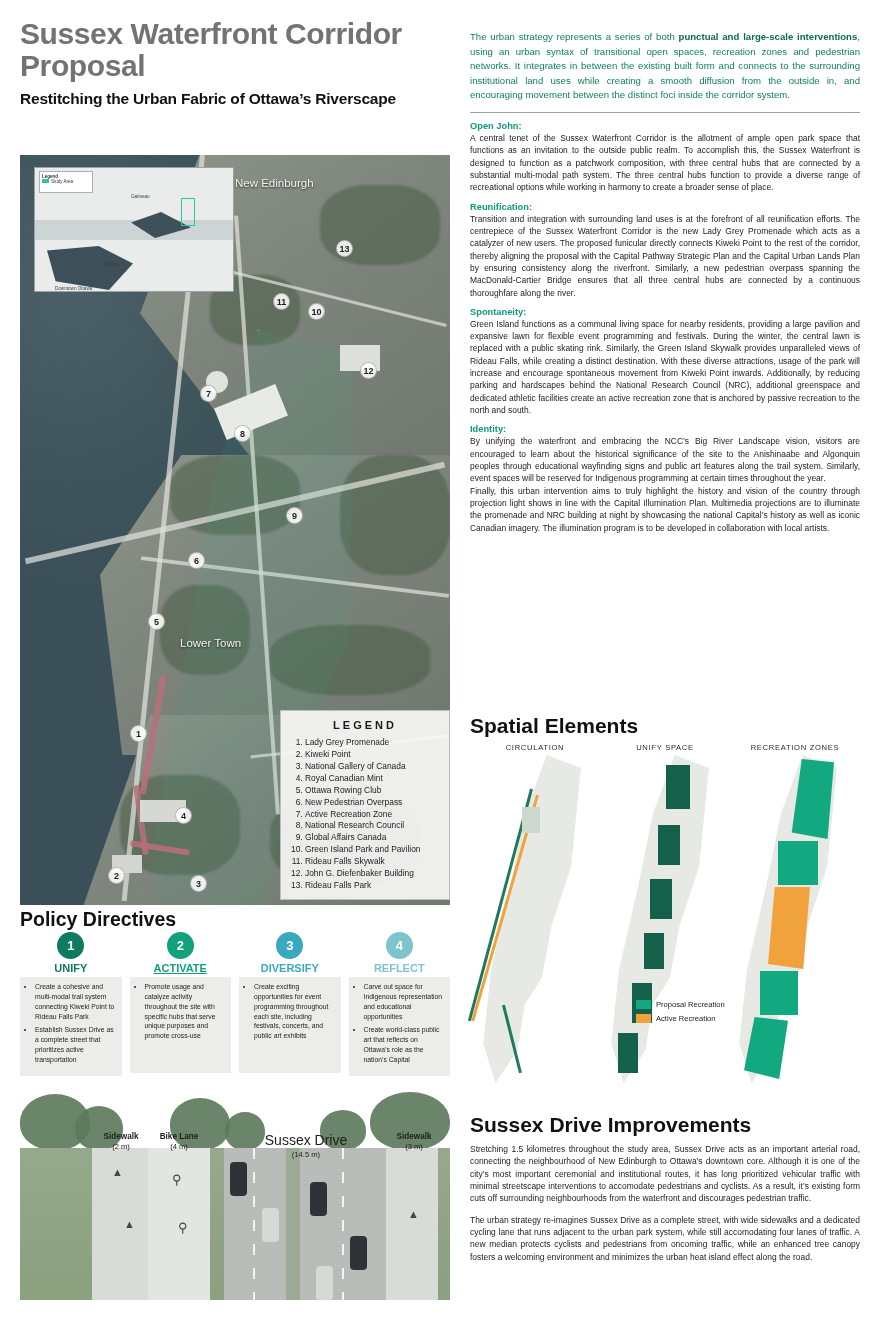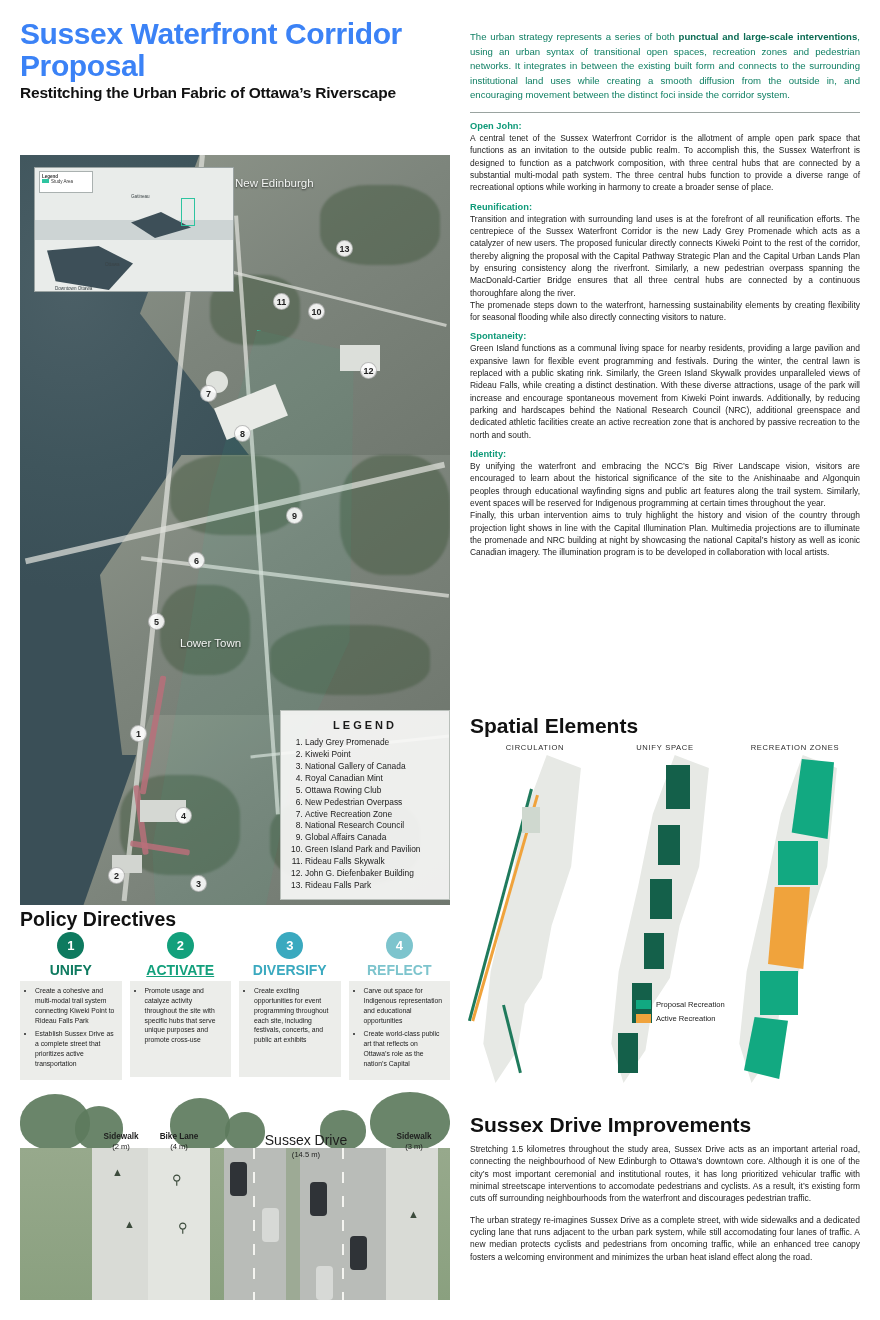--- a/index.html
+++ b/index.html
@@ -10,25 +10,25 @@
     font-family:"Liberation Sans", sans-serif;
     color:#222;
     position:relative;
     overflow:hidden;
   }
   .page { position:absolute; inset:0; }
 
   
   .left { position:absolute; left:20px; top:18px; width:430px; }
   .title {
-    font-size:30px; font-weight:bold; color:#3b82f6;
+    font-size:30px; font-weight:bold; color:#737373;
     line-height:1.08; letter-spacing:-0.4px; margin:0;
   }
   .subtitle {
-    font-size:15.5px; font-weight:bold; color:#111; margin:1px 0 0 0;
+    font-size:15.5px; font-weight:bold; color:#111; margin:7px 0 0 0;
     letter-spacing:-0.2px;
   }
 
   
   .aerial {
     position:absolute; left:20px; top:155px; width:430px; height:750px;
     background:#5d6a6c;
     overflow:hidden;
   }
   .water {
@@ -115,21 +115,21 @@
     position:absolute; left:20px; top:932px; width:430px;
     display:flex; gap:8px;
   }
   .pcard { width:103px; }
   .pnum {
     width:27px; height:27px; border-radius:50%;
     color:#fff; font-size:13px; font-weight:bold;
     display:flex; align-items:center; justify-content:center;
     margin:0 auto 3px auto;
   }
-  .phead { text-align:center; font-size:14px; font-weight:bold; margin-bottom:3px; }
+  .phead { text-align:center; font-size:11px; font-weight:bold; margin-bottom:3px; }
   .pbody { background:#ecedea; padding:5px 6px 7px 6px; min-height:96px; }
   .pbody ul { margin:0; padding-left:9px; }
   .pbody li { font-size:6.8px; line-height:1.45; margin-bottom:4px; }
 
   
   .section-img {
     position:absolute; left:20px; top:1088px; width:430px; height:212px;
     overflow:hidden; background:#cfd3cd;
   }
   .trees {
@@ -400,21 +400,20 @@
   <div class="right">
     <p class="lede"><span>The urban strategy represents a series of both </span><b>punctual and large-scale interventions</b><span>, using an urban syntax of transitional open spaces, recreation zones and pedestrian networks. It integrates in between the existing built form and connects to the surrounding institutional land uses while creating a smooth diffusion from the outside in, and encouraging movement between the distinct foci inside the corridor system.</span></p>
     <div class="rule"></div>
 
 
     <div class="sub-h">Open John:</div>
     <p class="body">A central tenet of the Sussex Waterfront Corridor is the allotment of ample open park space that functions as an invitation to the outside public realm. To accomplish this, the Sussex Waterfront is designed to function as a patchwork composition, with three central hubs that are connected by a substantial multi-modal path system. The three central hubs function to provide a diverse range of recreational options while working in harmony to create a broader sense of place.</p>
 
     <div class="sub-h">Reunification:</div>
     <p class="body">Transition and integration with surrounding land uses is at the forefront of all reunification efforts. The centrepiece of the Sussex Waterfront Corridor is the new Lady Grey Promenade which acts as a catalyzer of new users. The proposed funicular directly connects Kiweki Point to the rest of the corridor, thereby aligning the proposal with the Capital Pathway Strategic Plan and the Capital Urban Lands Plan by ensuring consistency along the riverfront. Similarly, a new pedestrian overpass spanning the MacDonald-Cartier Bridge ensures that all three central hubs are connected by a continuous thoroughfare along the river.</p>
-    <p class="body">The promenade steps down to the waterfront, harnessing sustainability elements by creating flexibility for seasonal flooding while also directly connecting visitors to nature.</p>
 
     <div class="sub-h">Spontaneity:</div>
     <p class="body">Green Island functions as a communal living space for nearby residents, providing a large pavilion and expansive lawn for flexible event programming and festivals. During the winter, the central lawn is replaced with a public skating rink. Similarly, the Green Island Skywalk provides unparalleled views of Rideau Falls, while creating a distinct destination. With these diverse attractions, usage of the park will increase and encourage spontaneous movement from Kiweki Point inwards. Additionally, by reducing parking and hardscapes behind the National Research Council (NRC), additional greenspace and dedicated athletic facilities create an active recreation zone that is anchored by passive recreation to the north and south.</p>
 
     <div class="sub-h">Identity:</div>
     <p class="body">By unifying the waterfront and embracing the NCC’s Big River Landscape vision, visitors are encouraged to learn about the historical significance of the site to the Anishinaabe and Algonquin peoples through educational wayfinding signs and public art features along the trail system. Similarly, event spaces will be reserved for Indigenous programming at certain times throughout the year.</p>
     <p class="body">Finally, this urban intervention aims to truly highlight the history and vision of the country through projection light shows in line with the Capital Illumination Plan. Multimedia projections are to illuminate the promenade and NRC building at night by showcasing the national Capital’s history as well as iconic Canadian imagery. The illumination program is to be developed in collaboration with local artists.</p>
   </div>
 
   <div class="spatial">

